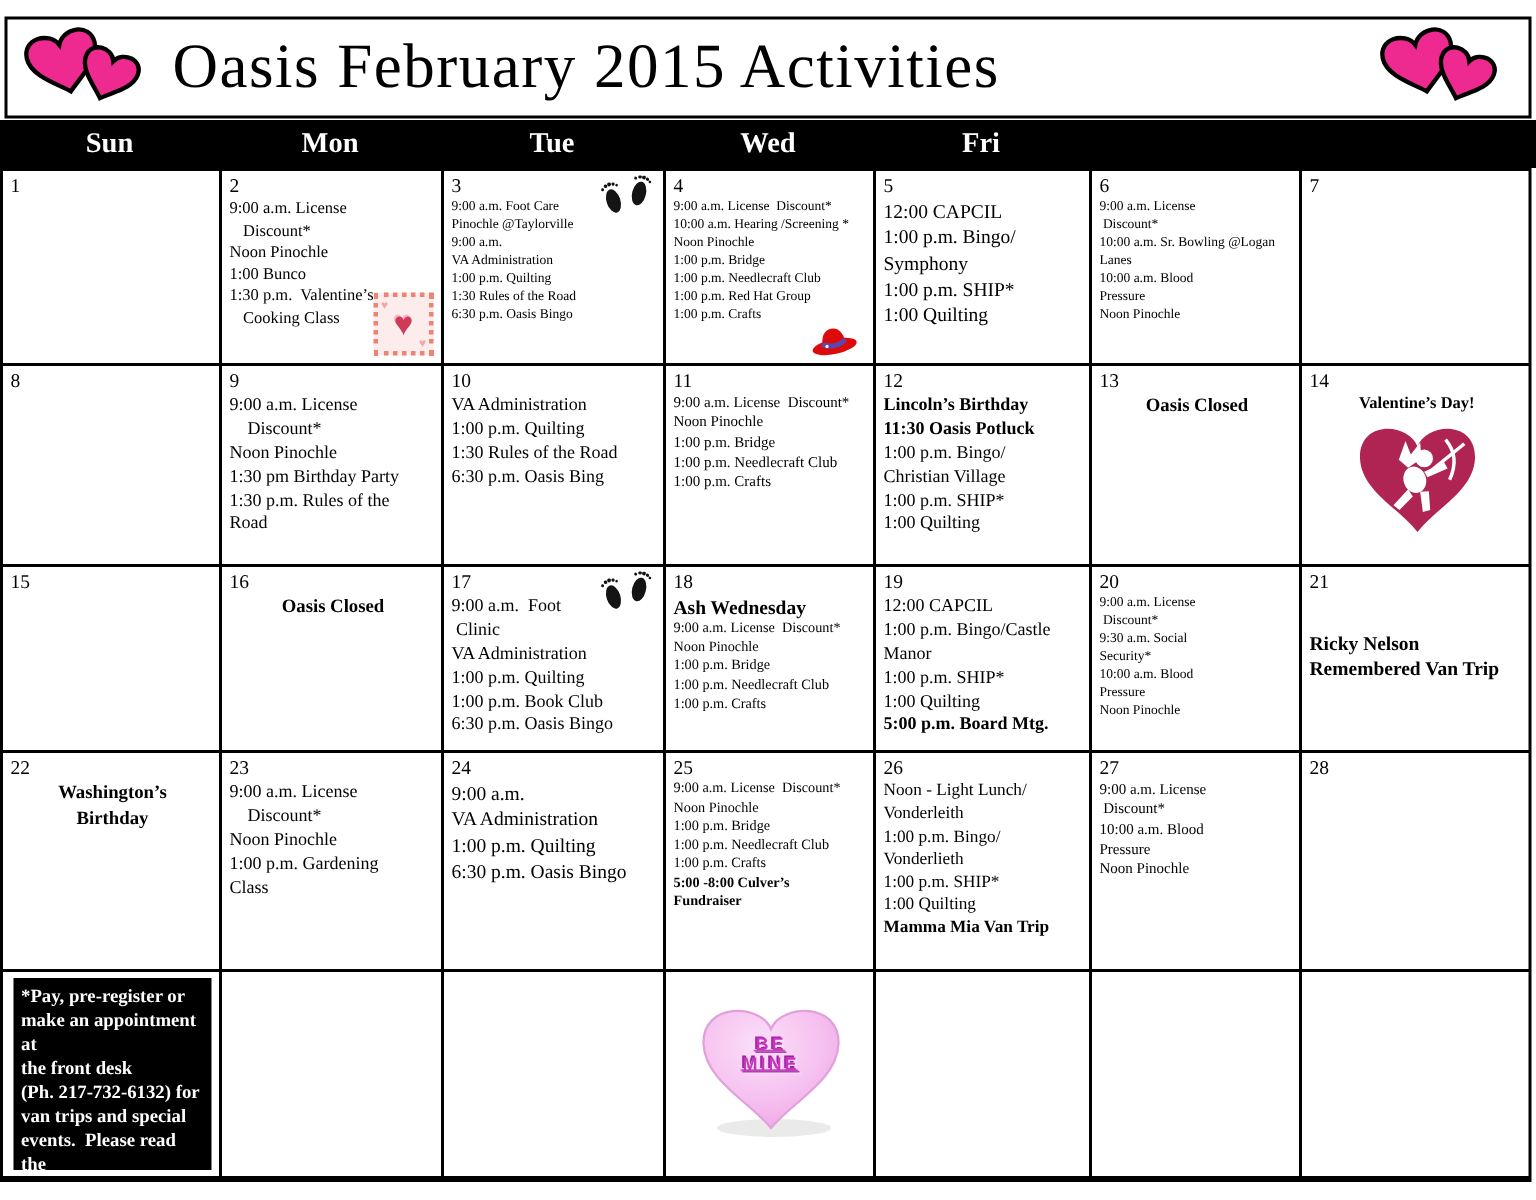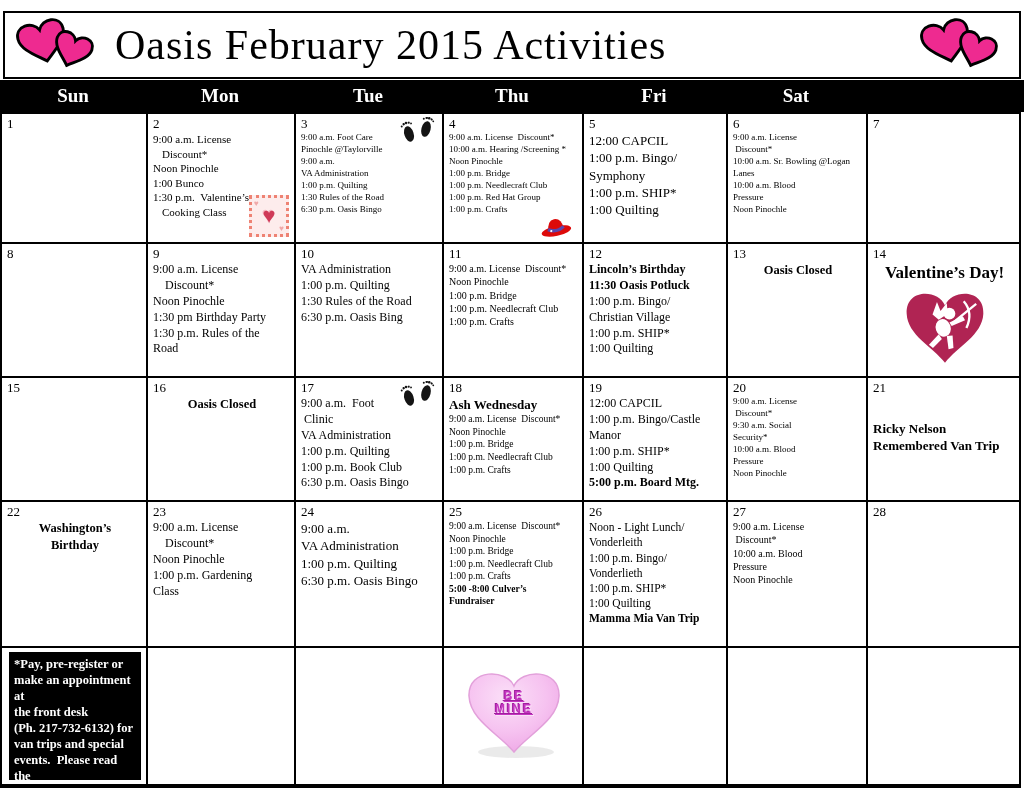--- a/index.html
+++ b/index.html
@@ -77,23 +77,22 @@
         <path d="M62 26 C58 17, 43 18, 43 29 C43 39, 55 46, 62 53 C69 46, 81 39, 81 29 C81 18, 66 17, 62 26Z" fill="#ee2a90" stroke="#000" stroke-width="3"></path>
       </g>
     </svg>
   </div>
 </div>
 
 <div class="day-row" id="weekday-row">
     <div class="dayhead">Sun</div>
     <div class="dayhead">Mon</div>
     <div class="dayhead">Tue</div>
-    <div class="dayhead">Thu</div>
+    <div class="dayhead">Wed</div>
     <div class="dayhead">Fri</div>
-    <div class="dayhead">Sat</div>
   </div>
 
 <div class="grid" id="calendar-grid">
     <div class="cell">
       <div class="daynum">1</div>
     </div>
     <div class="cell">
       <div class="daynum">2</div>
       <div class="events" style="font-size: 11px;">
         <div class="line">9:00 a.m. License</div>
@@ -233,21 +232,21 @@
       </div>
     </div>
     <div class="cell">
       <div class="daynum">13</div>
       <div class="events" style="font-size: 12.5px;">
         <div class="line bold center">Oasis Closed</div>
       </div>
     </div>
     <div class="cell">
       <div class="daynum">14</div>
-      <div class="events" style="font-size: 17px;">
+      <div class="events" style="font-size: 11px;">
         <div class="line bold center">Valentine’s Day!</div>
       </div>
       <div class="icon icon-cupid">
         <svg width="92" height="82" viewBox="0 0 100 92">
           <path d="M50 22 C43 4, 6 2, 7 31 C8 55, 36 68, 50 86 C64 68, 92 55, 93 31 C94 2, 57 4, 50 22Z" fill="#b02453"></path>
           <g fill="#fff">
             <path d="M36 32 l5 -14 l4 10 l7 -9 l1 12 l-10 7 z"></path>
             <circle cx="55" cy="31" r="6.6"></circle>
             <ellipse cx="48" cy="47" rx="8.4" ry="10" transform="rotate(-18 48 47)"></ellipse>
             <path d="M43 54 l-11 12 l4.5 3.5 l10 -10 z"></path>

